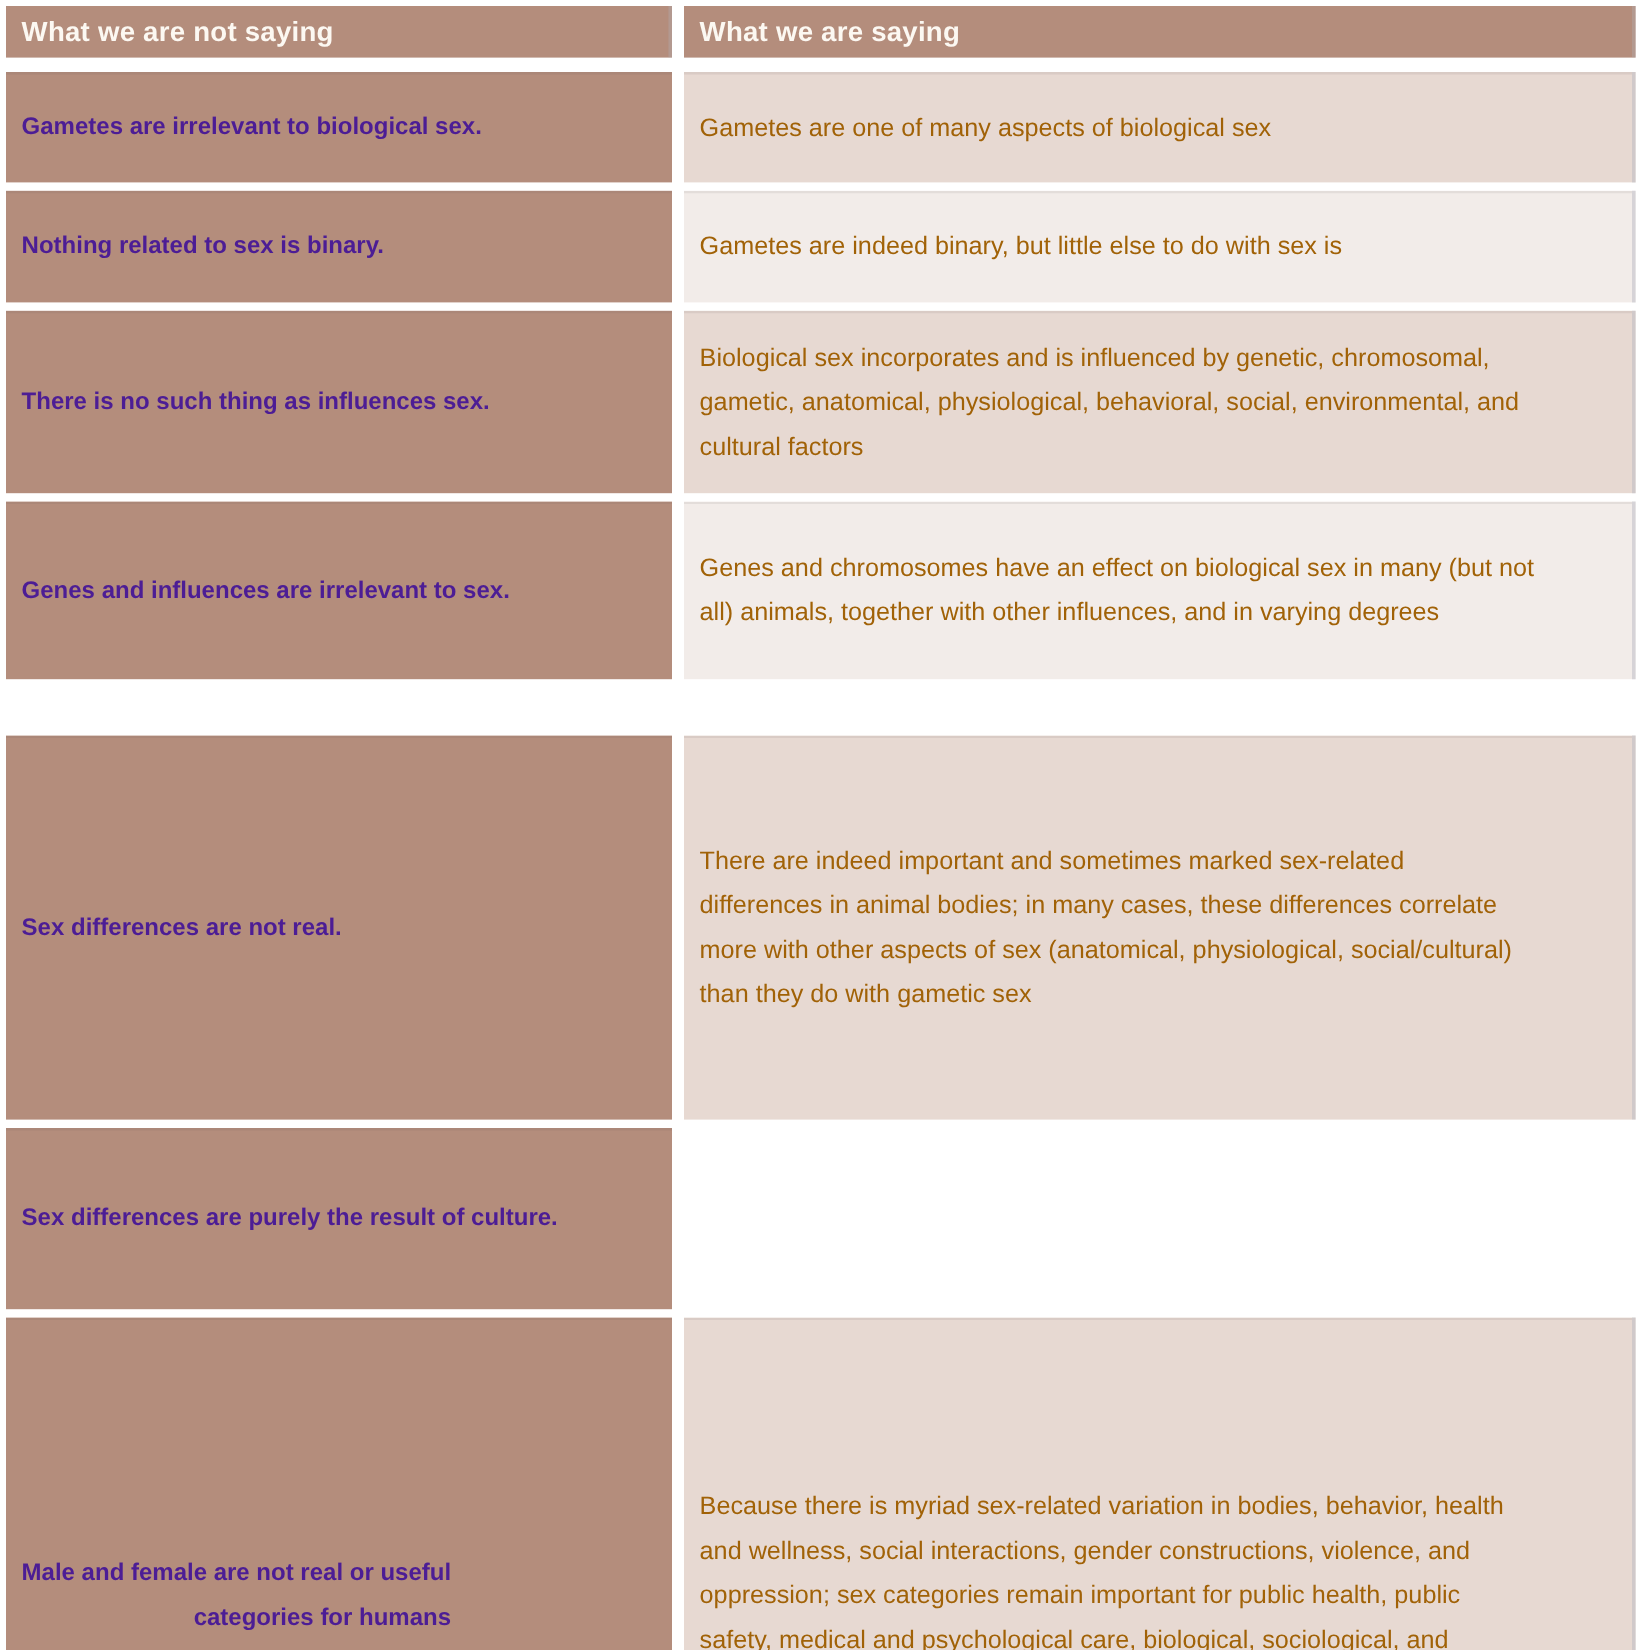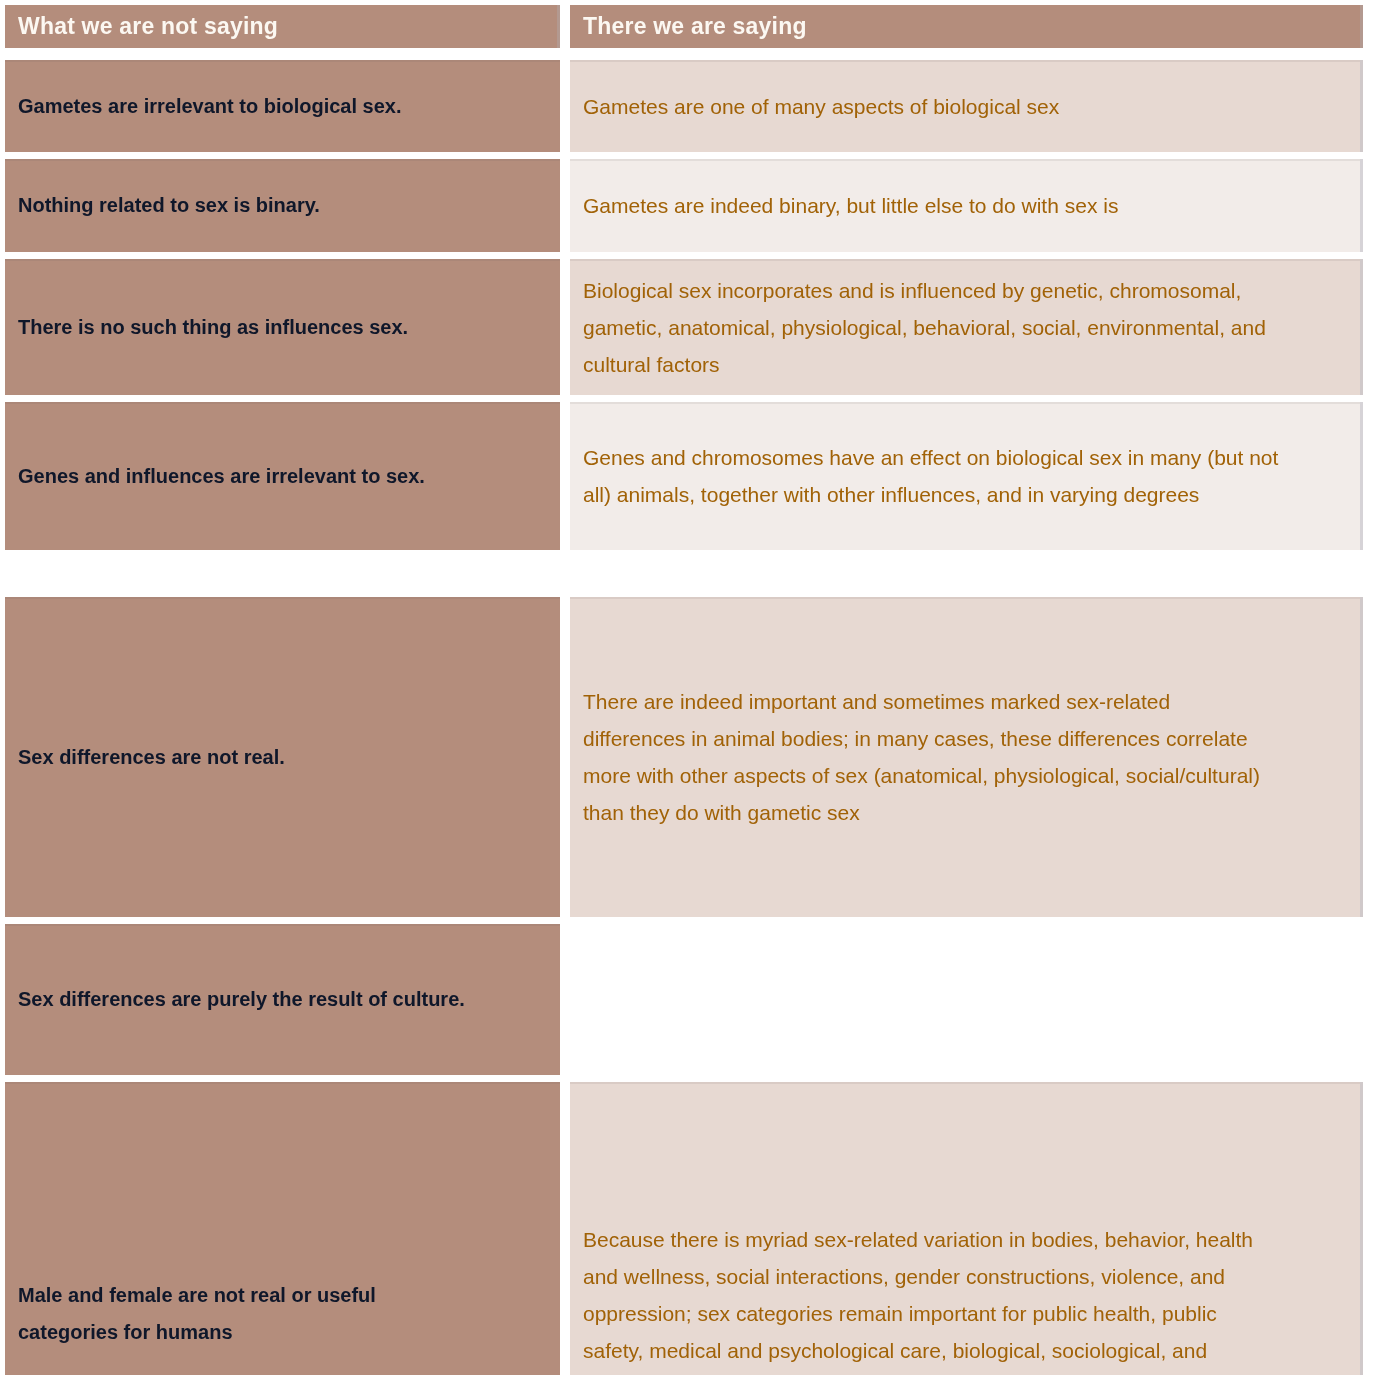--- a/index.html
+++ b/index.html
@@ -30,72 +30,73 @@
   .cell {
     box-sizing: border-box;
     display: flex;
     align-items: center;
   }
   .cell.left {
     width: 555px;
     flex: 0 0 555px;
     background: #B48D7C;
     padding: 0 12px 0 13px;
+    text-align: right;
   }
   .cell.right {
     width: 793px;
     flex: 0 0 793px;
     padding: 0 14px 0 13px;
     border-right: 3px solid rgba(180,182,192,0.45);
   }
   .row.body .cell { box-shadow: inset 0 2px 0 rgba(100,90,90,0.10); }
   .row.header .cell { height: 43px; }
   .row.header .cell.left,
   .row.header .cell.right { background: #B48D7C; border-right: 3px solid rgba(180,182,192,0.30); }
   .header-text {
     color: #FCF8F2;
     font-weight: bold;
     font-size: 23px;
     letter-spacing: 0.2px;
   }
   .claim-text {
-    color: #0f172a;
+    color: #4c1d95;
     font-weight: bold;
     font-size: 20px;
     line-height: 37px;
     white-space: pre-line;
   }
   .response-text {
     color: #a16207;
     font-size: 21px;
     line-height: 37px;
     white-space: pre-line;
   }
   .shade-dark  { background: #E7D9D2; }
   .shade-light { background: #F2ECE9; }
   .r1 .cell { height: 92px; }
   .r2 .cell { height: 93px; }
-  .r3 .cell { height: 136px; }
+  .r3 .cell { height: 152px; }
   .r4 .cell { height: 148px; }
   .r5 .cell { height: 320px; margin-top: 40px; }
   .r6 .cell { height: 151px; }
   .r7 .cell { height: 463px; }
 </style>
 </head>
 <body>
 
 <div class="page">
   <div class="tablewrap">
 
     <div class="row header">
       <div class="cell left">
         <span class="header-text">What we are not saying</span>
       </div>
       <div class="cell right">
-        <span class="header-text">There we are saying</span>
+        <span class="header-text">What we are saying</span>
       </div>
     </div>
 
     <div class="row body r1">
       <div class="cell left">
         <span class="claim-text">Gametes are irrelevant to biological sex.</span>
       </div>
       <div class="cell right shade-dark">
         <span class="response-text">Gametes are one of many aspects of biological sex</span>
       </div>

